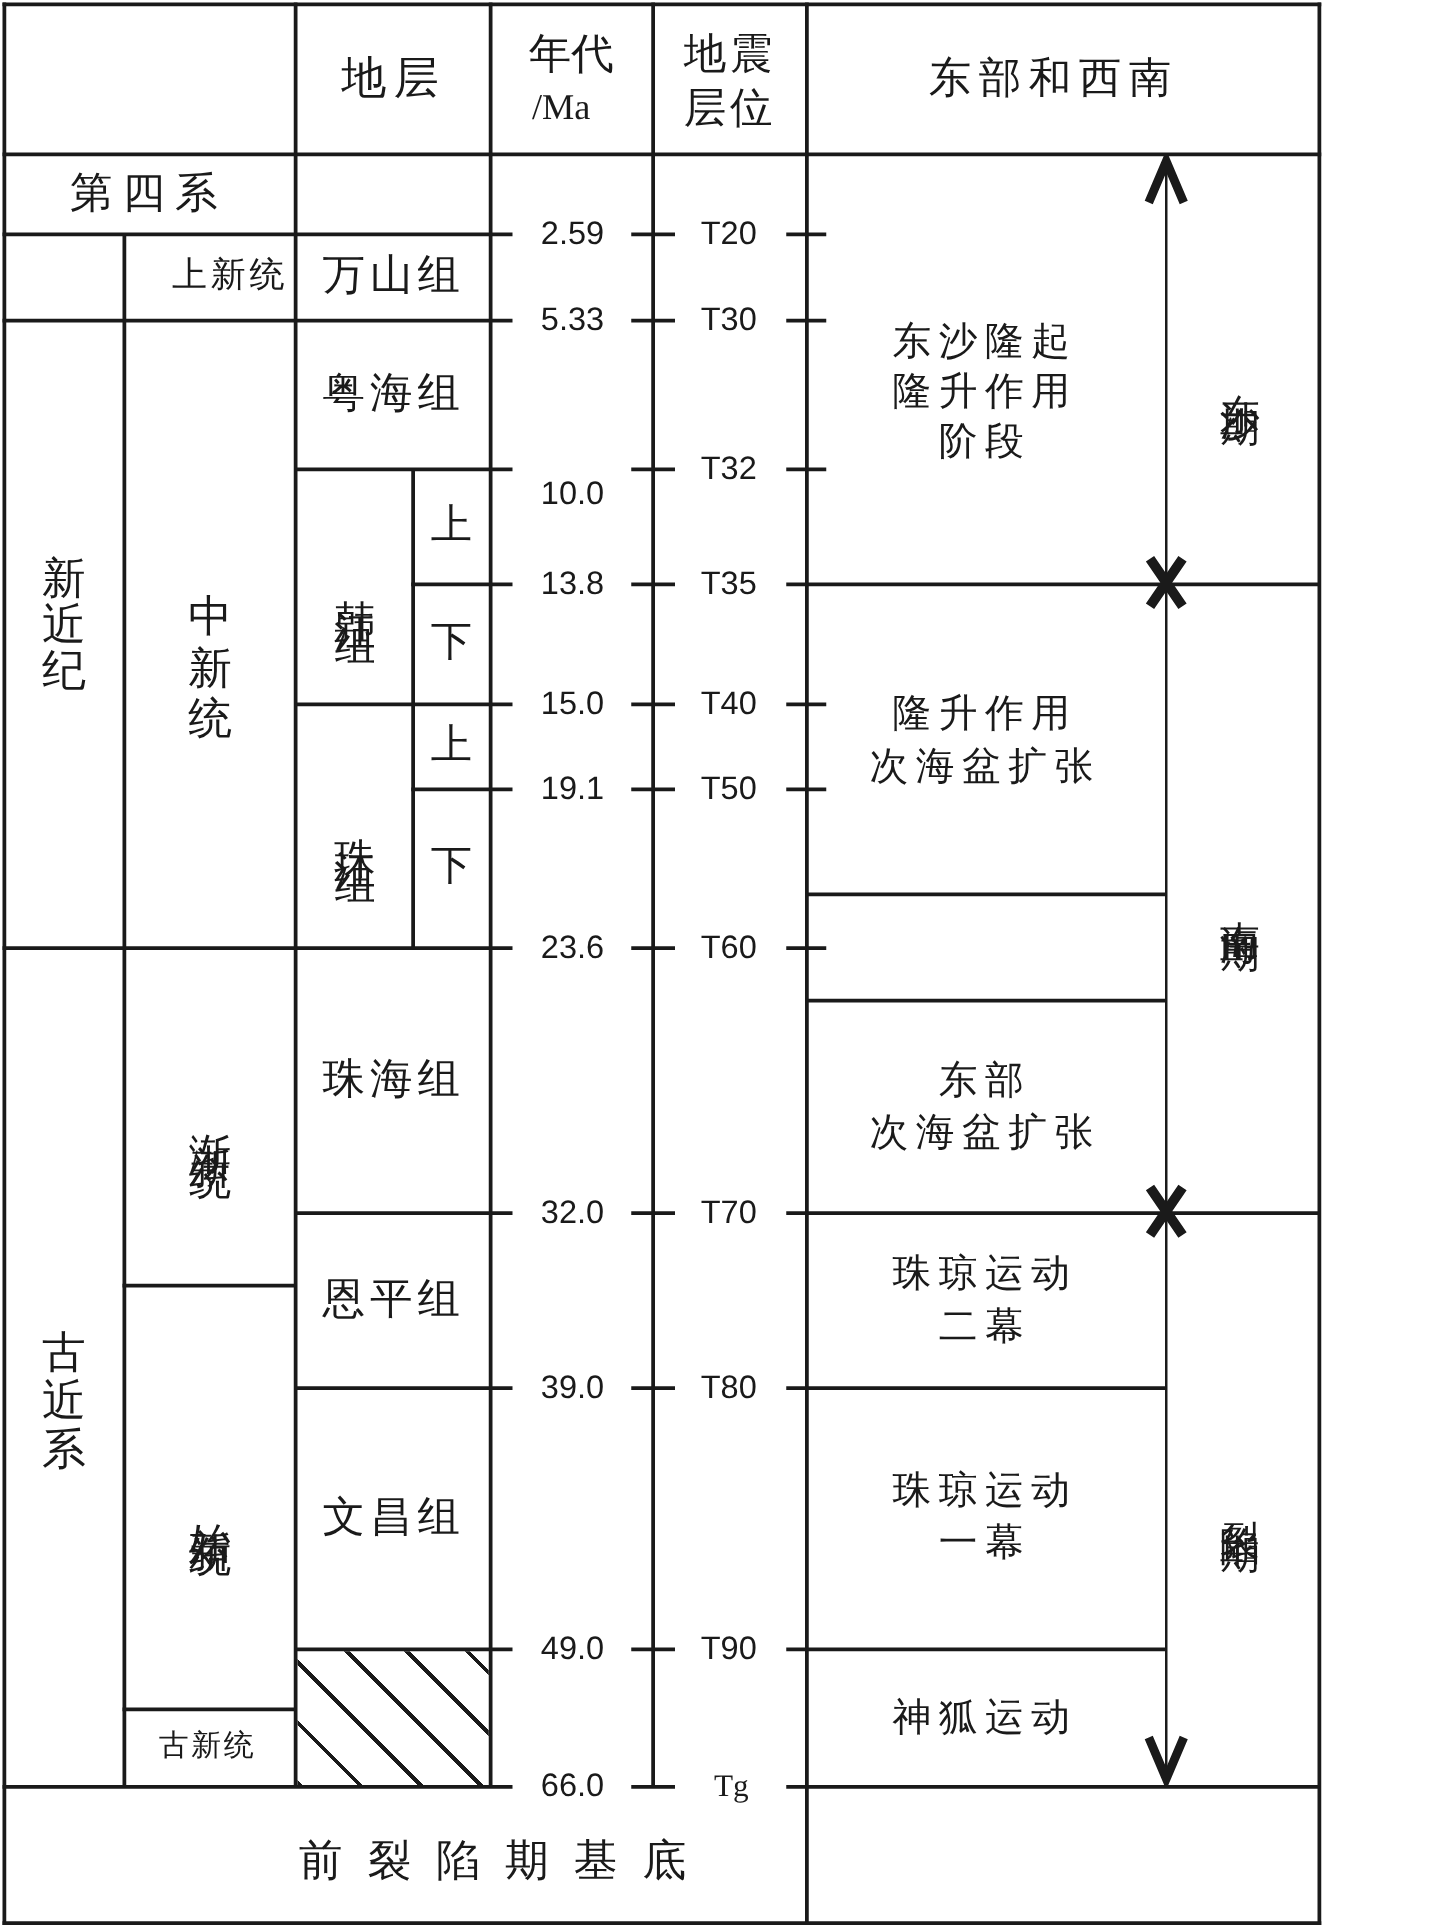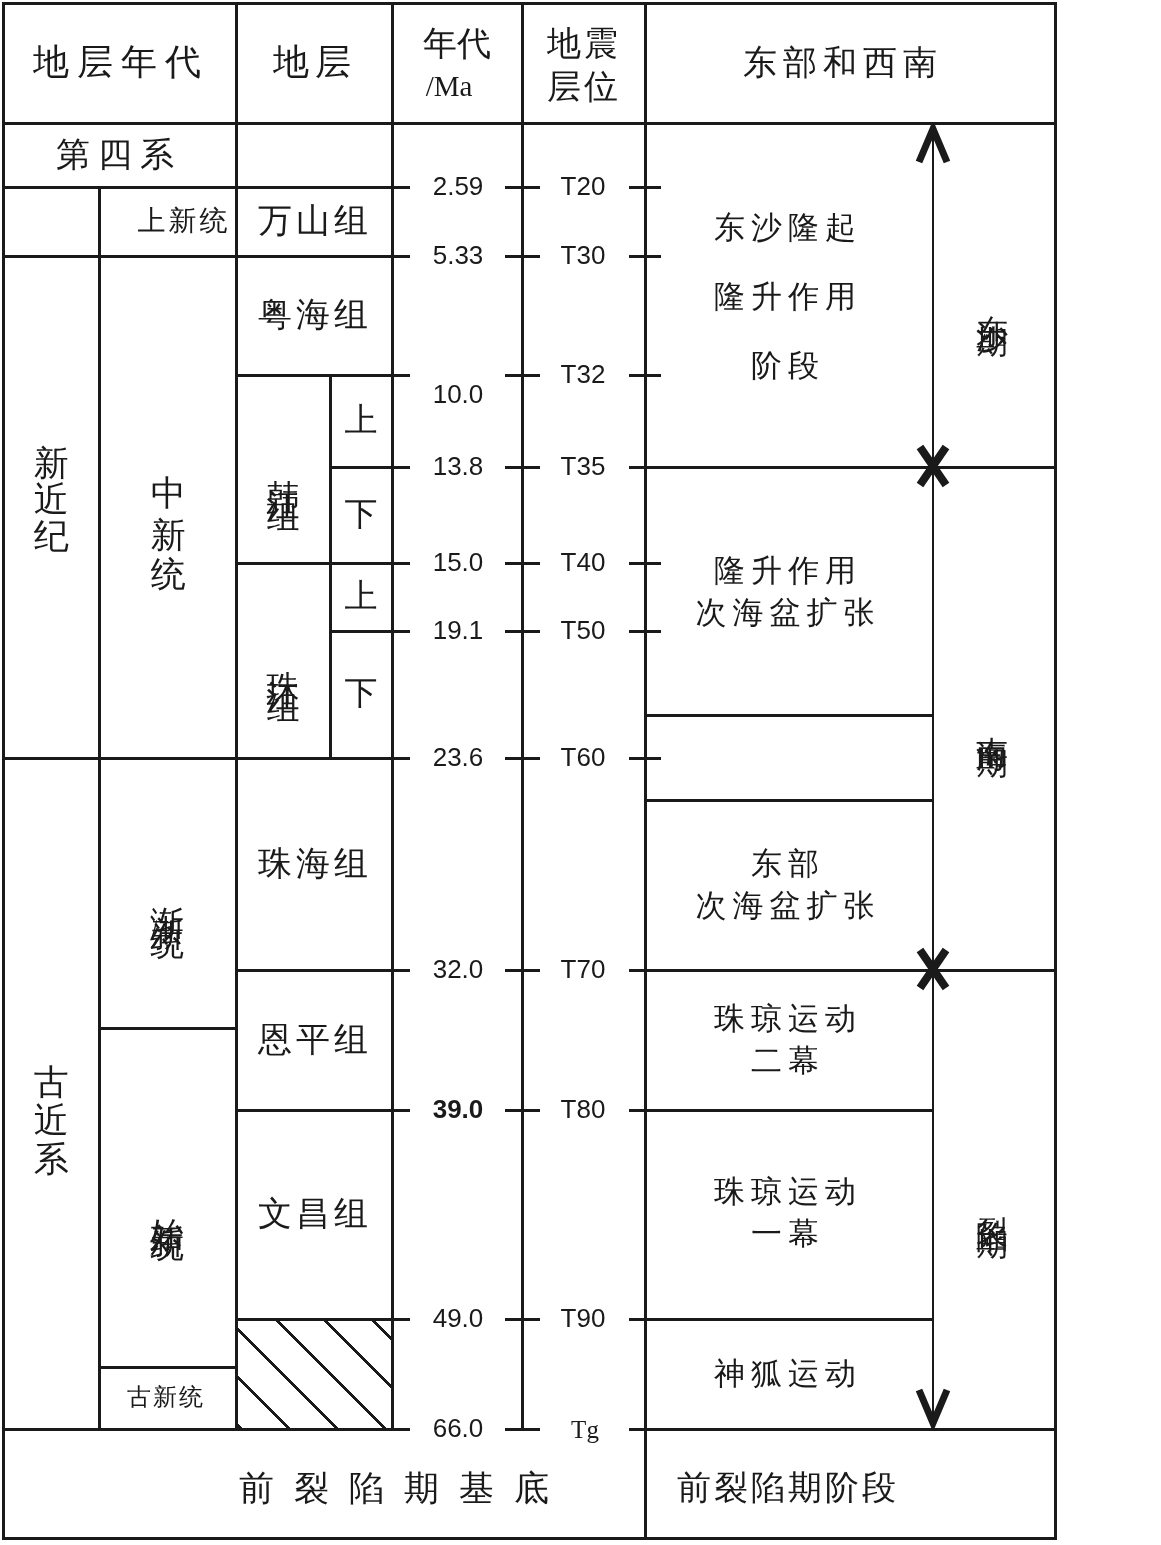--- a/index.html
+++ b/index.html
@@ -107,21 +107,20 @@
     <svg width="40" height="52" viewBox="0 0 40 52">
         <path d="M7 7 L33 45 M33 7 L7 45" fill="none" stroke="#1a1a1a" stroke-width="8"></path>
       </svg>
   </div>
   <div class="ct" style="left:933px;top:1407px;">
     <svg width="44" height="42" viewBox="0 0 44 42">
         <path d="M8 4 L22 37 L36 4" fill="none" stroke="#1a1a1a" stroke-width="7"></path>
       </svg>
   </div>
 
-  <div class="ct" style="left:121px;top:63px;font-size:36px;letter-spacing:8px;">地层年代</div>
   <div class="ct" style="left:315px;top:63px;font-size:36px;letter-spacing:6px;">地层</div>
   <div class="ct" style="left:457px;top:44px;font-size:34px;">年代</div>
   <div class="ct mono" style="left:449px;top:87px;font-size:29px;">/Ma</div>
   <div class="ct" style="left:584px;top:44px;font-size:34px;letter-spacing:3px;">地震</div>
   <div class="ct" style="left:584px;top:87px;font-size:34px;letter-spacing:3px;">层位</div>
   <div class="ct" style="left:843px;top:63px;font-size:34px;letter-spacing:6px;">东部和西南</div>
 
   <div class="ct" style="left:119px;top:155px;font-size:34px;letter-spacing:8px;">第四系</div>
   <div class="ct vtext" style="left:50px;top:472px;font-size:35px;letter-spacing:38px;">新近纪</div>
   <div class="ct vtext" style="left:50px;top:1093px;font-size:35px;letter-spacing:38px;">古近系</div>
@@ -145,37 +144,37 @@
   <div class="ct" style="left:315px;top:1214px;font-size:34px;letter-spacing:4px;">文昌组</div>
 
   <div class="ct num" style="left:458px;top:187px;">2.59</div>
   <div class="ct num" style="left:458px;top:256px;">5.33</div>
   <div class="ct num" style="left:458px;top:375px;margin-top:20px;">10.0</div>
   <div class="ct num" style="left:458px;top:467px;">13.8</div>
   <div class="ct num" style="left:458px;top:563px;">15.0</div>
   <div class="ct num" style="left:458px;top:631px;">19.1</div>
   <div class="ct num" style="left:458px;top:758px;">23.6</div>
   <div class="ct num" style="left:458px;top:970px;">32.0</div>
-  <div class="ct num" style="left:458px;top:1110px;font-weight:bold;">39.0</div>
+  <div class="ct num" style="left:458px;top:1110px;">39.0</div>
   <div class="ct num" style="left:458px;top:1319px;">49.0</div>
   <div class="ct num" style="left:458px;top:1429px;">66.0</div>
 
   <div class="ct num" style="left:583px;top:187px;">T20</div>
   <div class="ct num" style="left:583px;top:256px;">T30</div>
   <div class="ct num" style="left:583px;top:375px;">T32</div>
   <div class="ct num" style="left:583px;top:467px;">T35</div>
   <div class="ct num" style="left:583px;top:563px;">T40</div>
   <div class="ct num" style="left:583px;top:631px;">T50</div>
   <div class="ct num" style="left:583px;top:758px;">T60</div>
   <div class="ct num" style="left:583px;top:970px;">T70</div>
   <div class="ct num" style="left:583px;top:1110px;">T80</div>
   <div class="ct num" style="left:583px;top:1319px;">T90</div>
   <div class="ct mono" style="left:585px;top:1430px;font-size:25px;">Tg</div>
 
-  <div class="stack" style="left:788px;top:297px;font-size:31px;letter-spacing:6px;line-height:40px;gap:29px;">
+  <div class="stack" style="left:788px;top:313px;font-size:31px;letter-spacing:6px;line-height:40px;">
     <span>东沙隆起</span>
     <span>隆升作用</span>
     <span>阶段</span>
   </div>
   <div class="stack" style="left:788px;top:592px;font-size:31px;letter-spacing:6px;line-height:42px;">
     <span>隆升作用</span>
     <span>次海盆扩张</span>
   </div>
   <div class="stack" style="left:788px;top:885px;font-size:31px;letter-spacing:6px;line-height:42px;">
     <span>东部</span>
@@ -189,15 +188,14 @@
     <span>珠琼运动</span>
     <span>一幕</span>
   </div>
   <div class="ct" style="left:788px;top:1374px;font-size:31px;letter-spacing:6px;">神狐运动</div>
 
   <div class="ct vtext" style="left:992px;top:297px;font-size:32px;letter-spacing:5px;">东沙期</div>
   <div class="ct vtext" style="left:992px;top:718px;font-size:32px;letter-spacing:5px;">南海期</div>
   <div class="ct vtext" style="left:992px;top:1199px;font-size:32px;letter-spacing:5px;">裂陷期</div>
 
   <div class="ct" style="left:404px;top:1489px;font-size:35px;letter-spacing:20px;">前裂陷期基底</div>
-  <div class="ct" style="left:788px;top:1488px;font-size:34px;letter-spacing:3px;">前裂陷期阶段</div>
 
 </div>
 
 </body></html>

